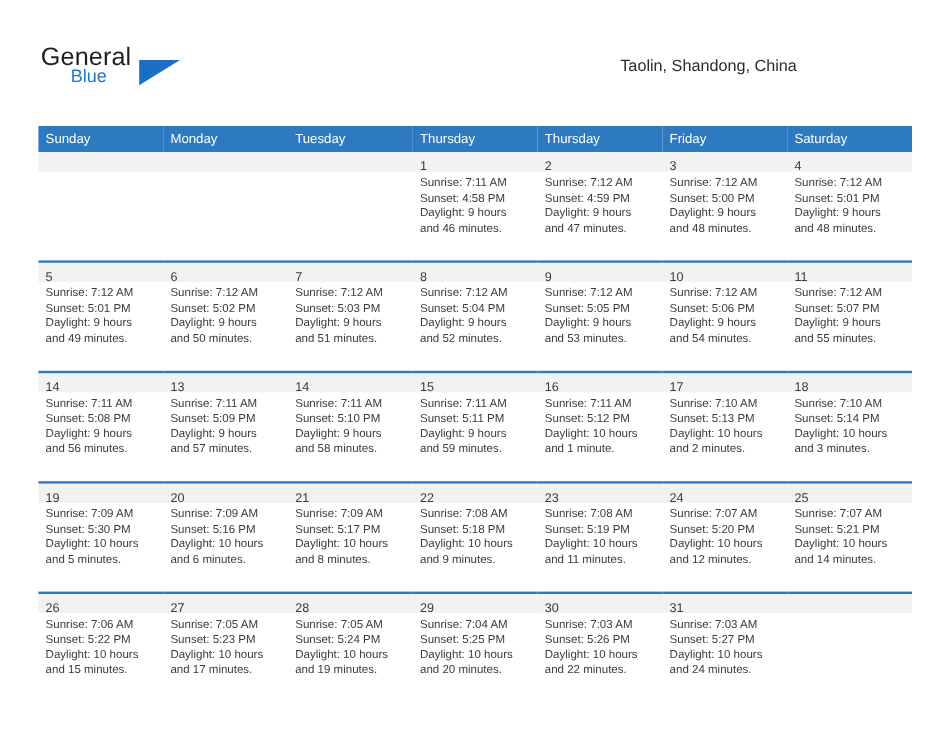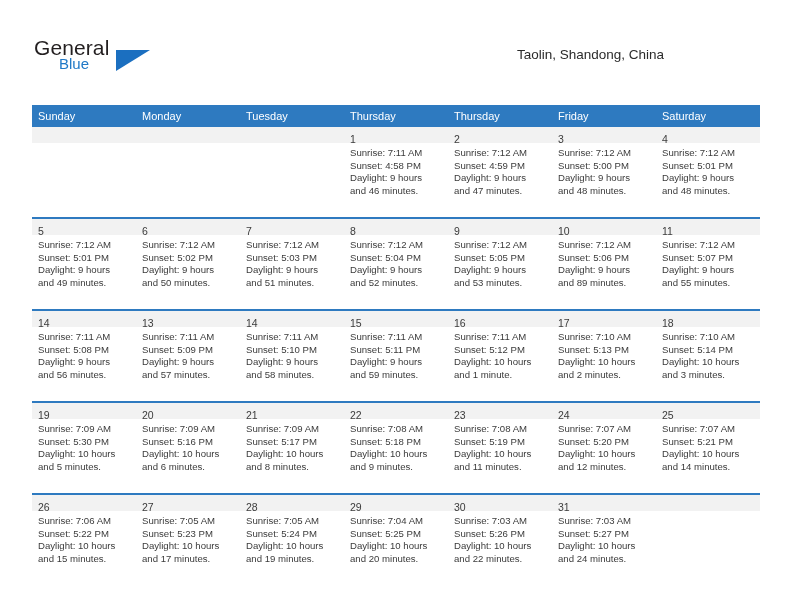--- a/index.html
+++ b/index.html
@@ -269,21 +269,21 @@
               <div class="cell-line">Daylight: 9 hours</div>
               <div class="cell-line">and 53 minutes.</div>
             </div>
           </td>
           <td>
             <div class="daynum-band"><span class="daynum">10</span></div>
             <div class="cell-body">
               <div class="cell-line">Sunrise: 7:12 AM</div>
               <div class="cell-line">Sunset: 5:06 PM</div>
               <div class="cell-line">Daylight: 9 hours</div>
-              <div class="cell-line">and 89 minutes.</div>
+              <div class="cell-line">and 54 minutes.</div>
             </div>
           </td>
           <td>
             <div class="daynum-band"><span class="daynum">11</span></div>
             <div class="cell-body">
               <div class="cell-line">Sunrise: 7:12 AM</div>
               <div class="cell-line">Sunset: 5:07 PM</div>
               <div class="cell-line">Daylight: 9 hours</div>
               <div class="cell-line">and 55 minutes.</div>
             </div>

